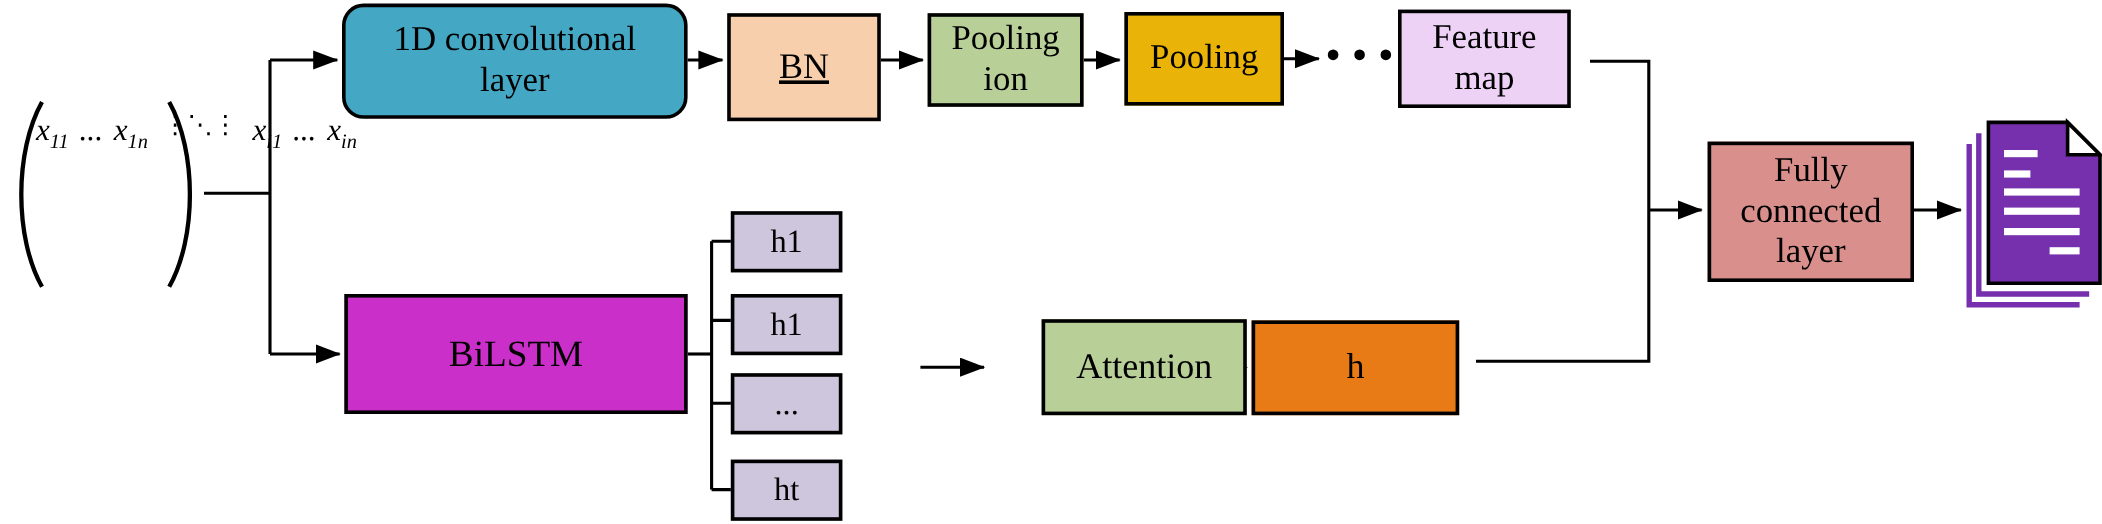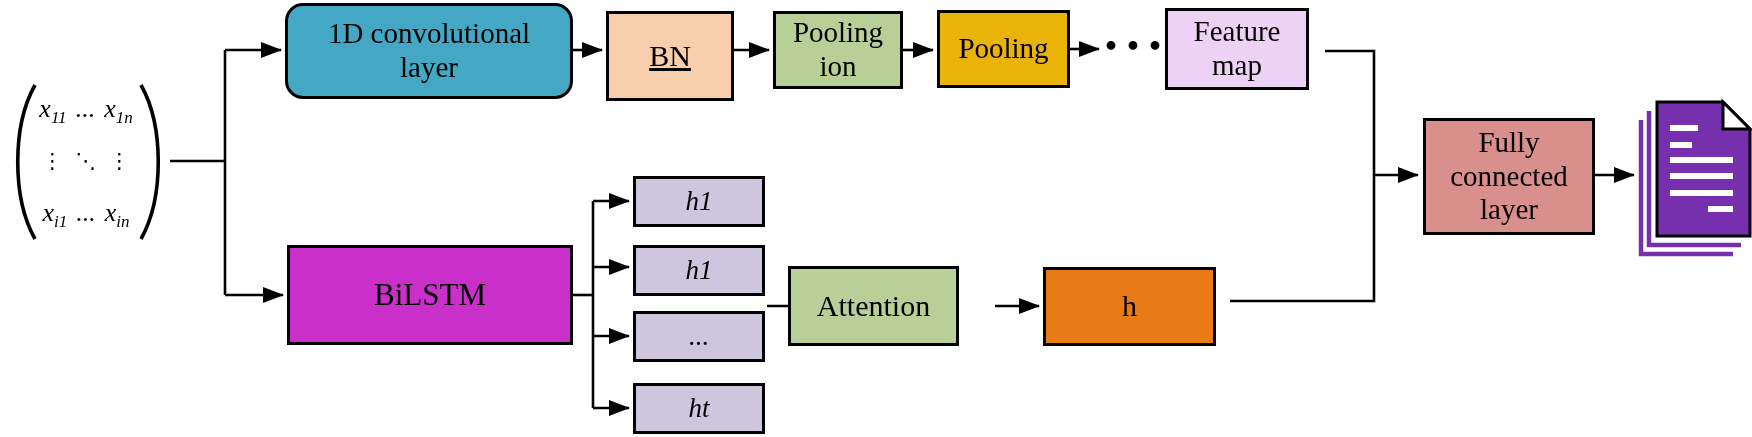--- a/index.html
+++ b/index.html
@@ -15,44 +15,44 @@
     position:absolute; box-sizing:border-box; border:3px solid #000;
     display:flex; flex-direction:column; align-items:center; justify-content:center;
     text-align:center; line-height:1.16;
   }
   #conv   { left:285px;  top:3px;   width:288px; height:96px;  font-size:29px; }
   #bn     { left:606px;  top:11px;  width:128px; height:90px;  font-size:30px;text-decoration:underline; }
   #act    { left:773px;  top:11px;  width:130px; height:78px;  font-size:29px; }
   #pool   { left:937px;  top:10px;  width:133px; height:78px;  font-size:29px; }
   #fmap   { left:1165px; top:8px;   width:144px; height:82px;  font-size:29px; }
   #bilstm { left:287px;  top:245px; width:286px; height:100px; font-size:31px; }
-  .hstate { left:633px;  width:132px; height:51px; font-size:27px;font-style:italic; }
+  .hstate { left:609px;  width:93px; height:51px; font-size:27px; }
   #h1a { top:176px; } #h1b { top:245px; } #hdots { top:311px; } #ht { top:383px; }
-  #attention { left:788px;  top:266px; width:171px; height:80px;  font-size:30px; }
+  #attention { left:868px;  top:266px; width:171px; height:80px;  font-size:30px; }
   #hbox      { left:1043px; top:267px; width:173px; height:79px;  font-size:30px; }
   #fc        { left:1423px; top:118px; width:172px; height:117px; font-size:29px;text-align:center; }
 
   #ellipsis {
     position:absolute; left:1103px; top:32px; font-size:25px; font-weight:bold;
     letter-spacing:6px; font-family:"DejaVu Sans", sans-serif;
   }
   #results-label {
     position:absolute; left:1594px; top:36px; width:150px;
     text-align:center; font-size:31px;
   }
   #doc-icon { position:absolute; left:1634px; top:96px; }
 
   
   #matrix { position:absolute; left:2px; top:82px; width:172px; height:160px; }
   .paren { position:absolute; top:0; }
   #paren-open  { left:2px; }
   #paren-close { right:2px; }
   #matrix-rows {
     position:absolute; left:28px; right:32px; top:12px; bottom:14px;
-    display:flex; flex-direction:column; justify-content:space-between;
+    display:flex; justify-content:space-between;
   }
   .mrow { display:flex; justify-content:center; align-items:baseline; gap:9px;
           font-style:italic; font-size:26px; white-space:nowrap; }
   .mrow sub { font-size:17px; line-height:0; }
   .dotrow { display:flex; justify-content:space-between; padding:0 12px;
             font-style:normal; font-size:21px; line-height:1;
             font-family:"DejaVu Sans", sans-serif; }
 </style>
 </head>
 <body>

